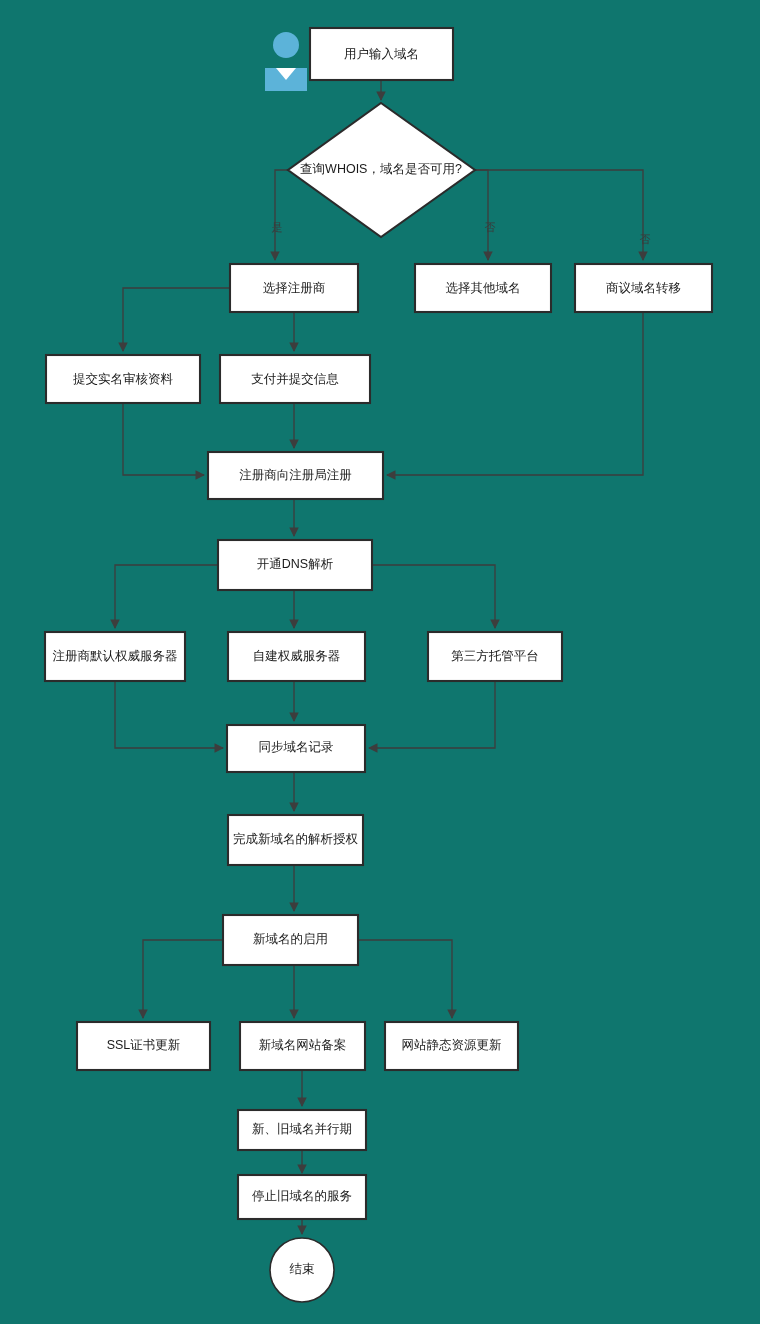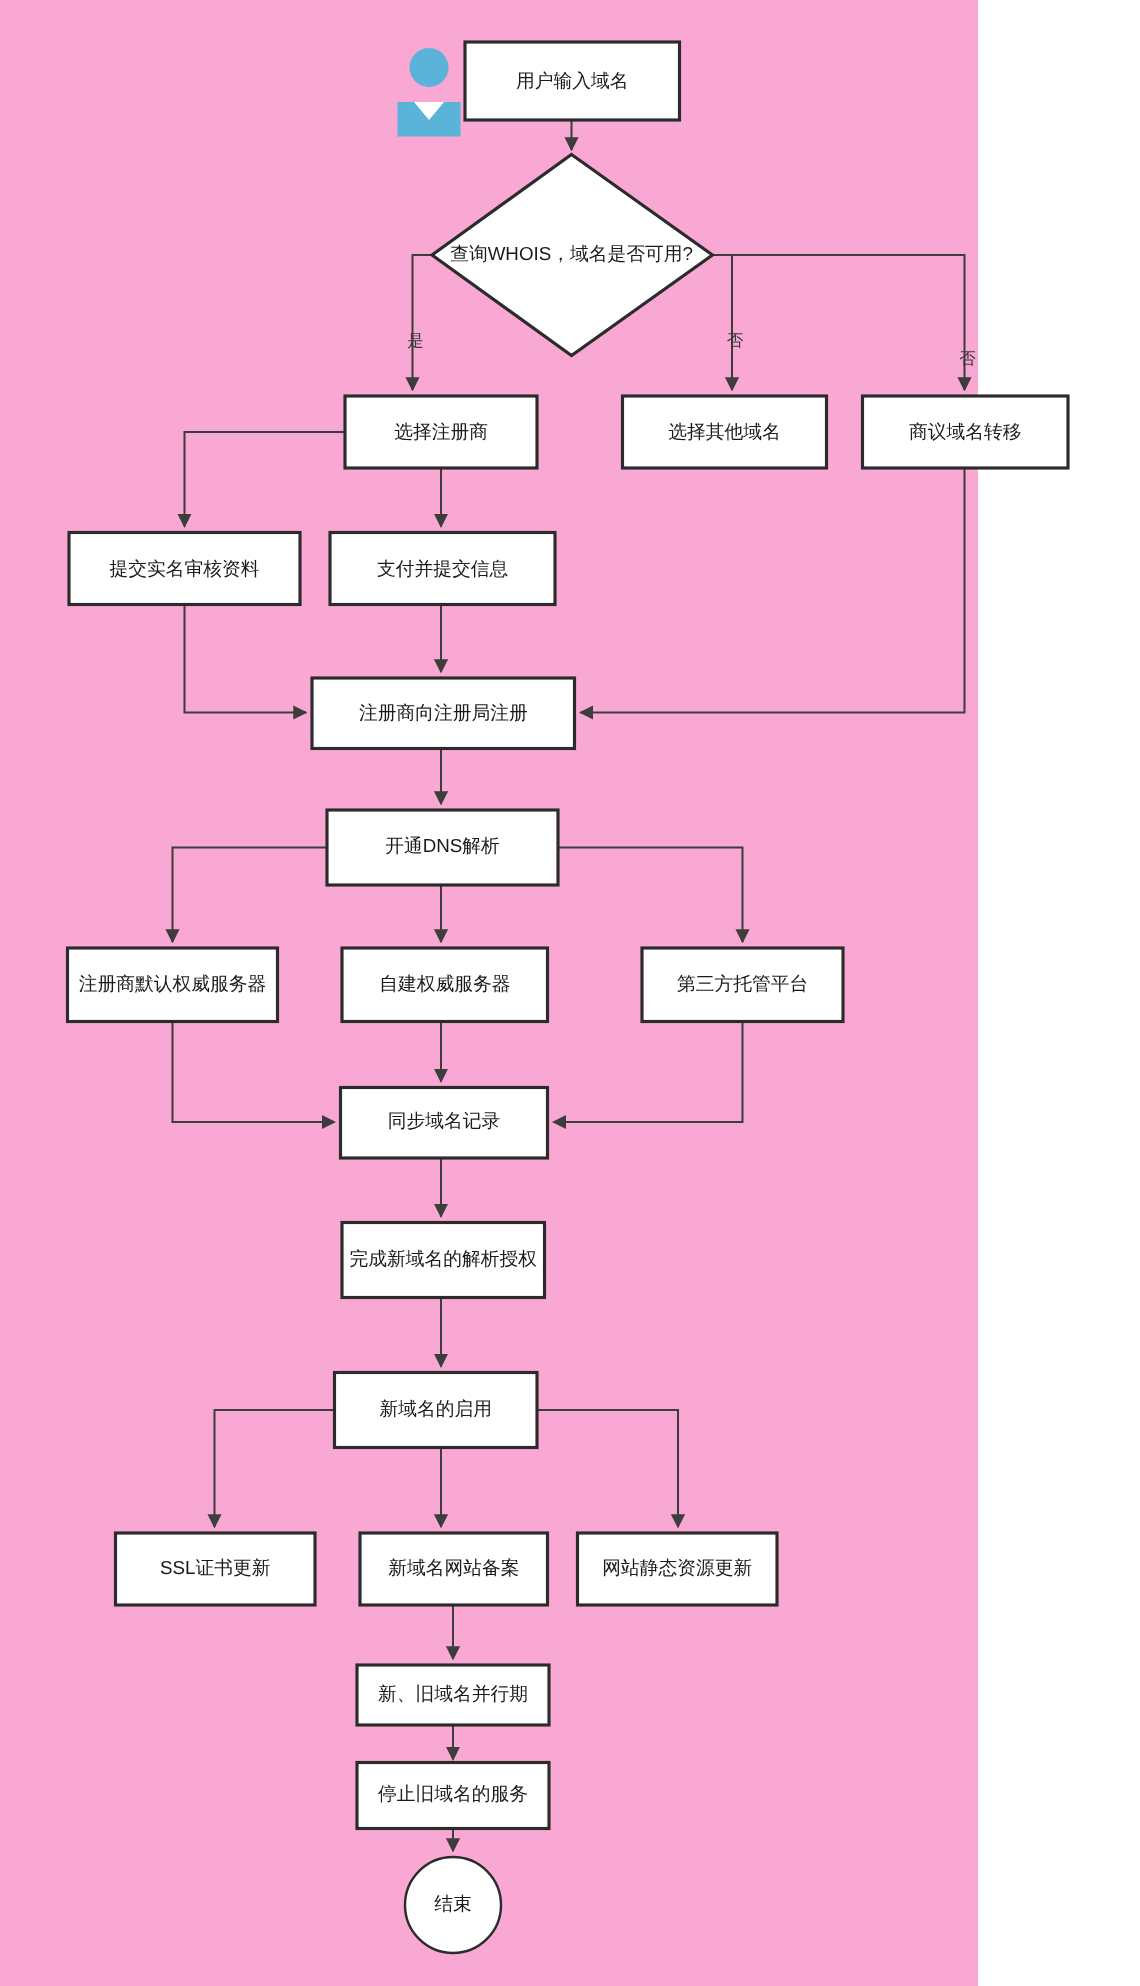--- a/index.html
+++ b/index.html
@@ -8,23 +8,23 @@
     background: #ffffff;
   }
   body {
     width: 760px;
     height: 1324px;
     font-family: "Liberation Sans", "DejaVu Sans", sans-serif;
     overflow: hidden;
   }
   #flow-root {
     position: relative;
-    width: 652px;
+    width: 760px;
     height: 1324px;
-    background: #f9a8d4;
+    background: #0f766e;
   }
   svg#flow-svg {
     position: absolute;
     top: 0;
     left: 0;
     width: 760px;
     height: 1324px;
     display: block;
   }
   .node-box {

